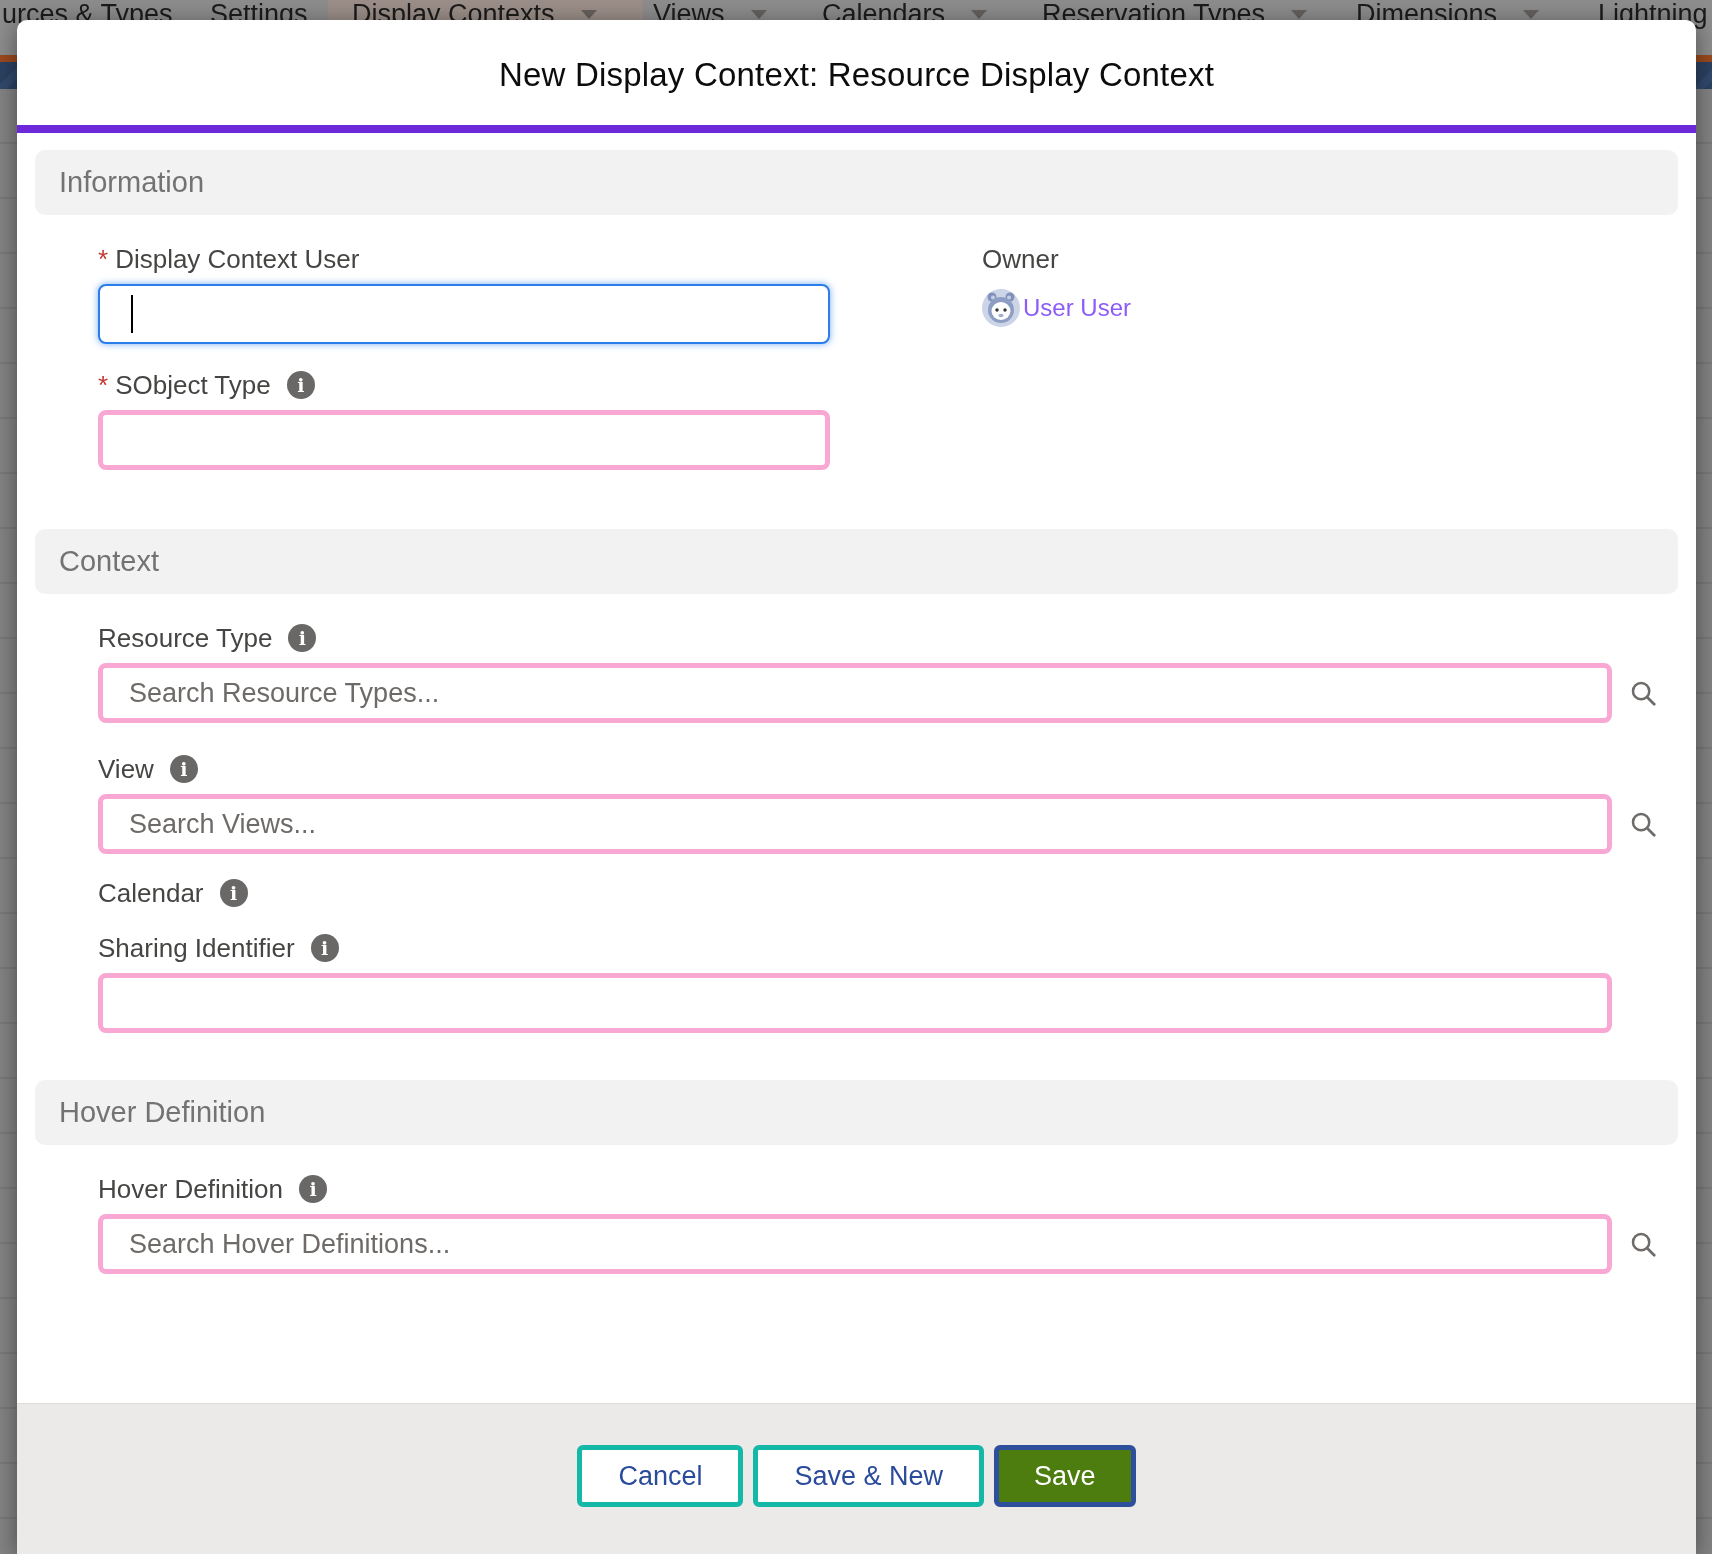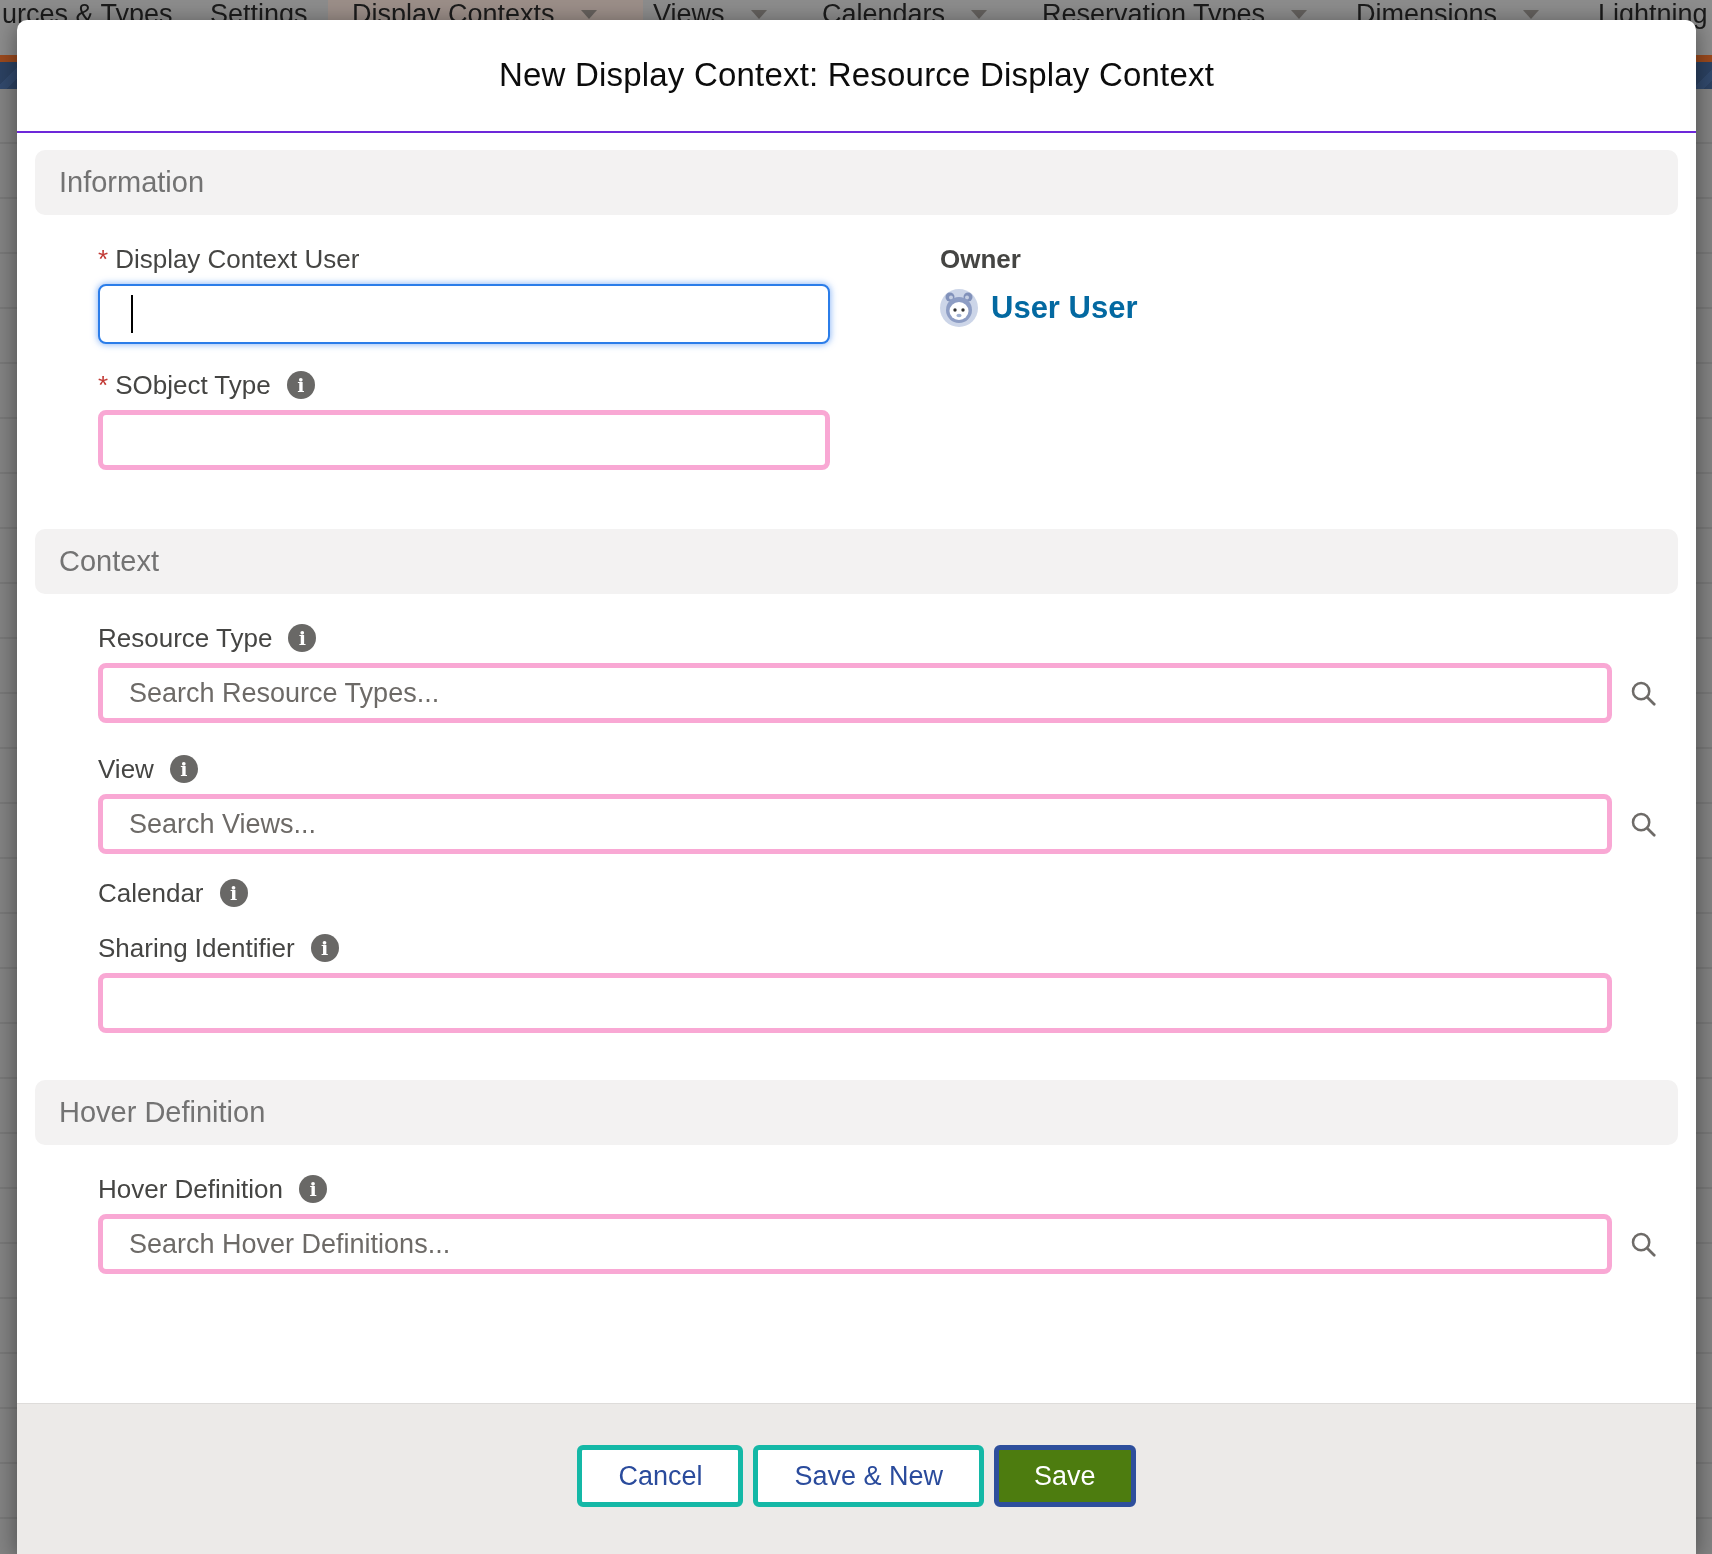--- a/index.html
+++ b/index.html
@@ -41,21 +41,21 @@
       repeating-linear-gradient(180deg, transparent 0 53px, rgba(0,0,0,.08) 53px 55px),
       #848484;
   }
 
   
   .modal {
     position:absolute; left:17px; top:20px; width:1679px; height:1534px;
     background:#fff; border-radius:10px 10px 0 0;
     box-shadow:0 4px 24px rgba(0,0,0,.45);
   }
-  .modal-header { height:113px; border-bottom:2px solid #6d28d9; }
+  .modal-header { height:113px; border-bottom:8px solid #6d28d9; }
   .modal-title {
     padding-top:36px; text-align:center;
     font-size:33px; font-weight:300; color:#0c0c0c; letter-spacing:.2px;
   }
   .content { position:absolute; top:115px; left:18px; right:18px; }
 
   .section-box {
     height:65px; background:#f3f2f2; border-radius:10px;
     display:flex; align-items:center; padding-left:24px;
     font-size:29px; color:#737373;
@@ -85,23 +85,23 @@
   .input::placeholder { color:#6d6a67; opacity:1; }
   .input.narrow { width:732px; }
   .input.focused {
     border:2px solid #2b7de9;
     box-shadow:0 0 6px 1px rgba(64,135,240,.55);
   }
   .caret { position:absolute; left:33px; top:11px; width:2px; height:38px; background:#000; }
   .search-glyph { position:absolute; right:20px; top:15px; pointer-events:none; }
 
   .row-two-col { position:relative; margin-top:30px; }
-  .owner-col { position:absolute; left:842px; top:0;font-weight:bold; }
+  .owner-col { position:absolute; left:884px; top:0; }
   .owner-line { display:flex; align-items:center; margin-top:16px; }
-  .owner-name { font-size:31px; color:#0369a1; margin-left:13px; }
+  .owner-name { font-size:24px; color:#8b5cf6; margin-left:3px; }
 
   .m-sobject { margin-top:27px; }
   .m-context-box { margin-top:59px; }
   .m-field-after-box { margin-top:30px; }
   .m-view { margin-top:32px; }
   .m-calendar { margin-top:25px; }
   .m-sharing { margin-top:27px; }
   .m-hover-box { margin-top:47px; }
 
   .modal-footer {

